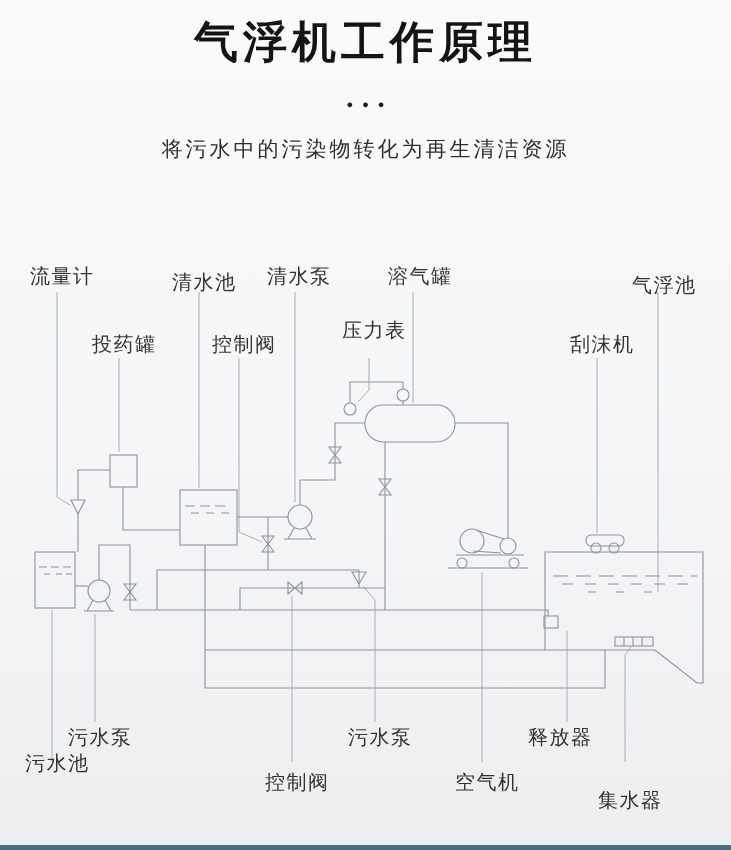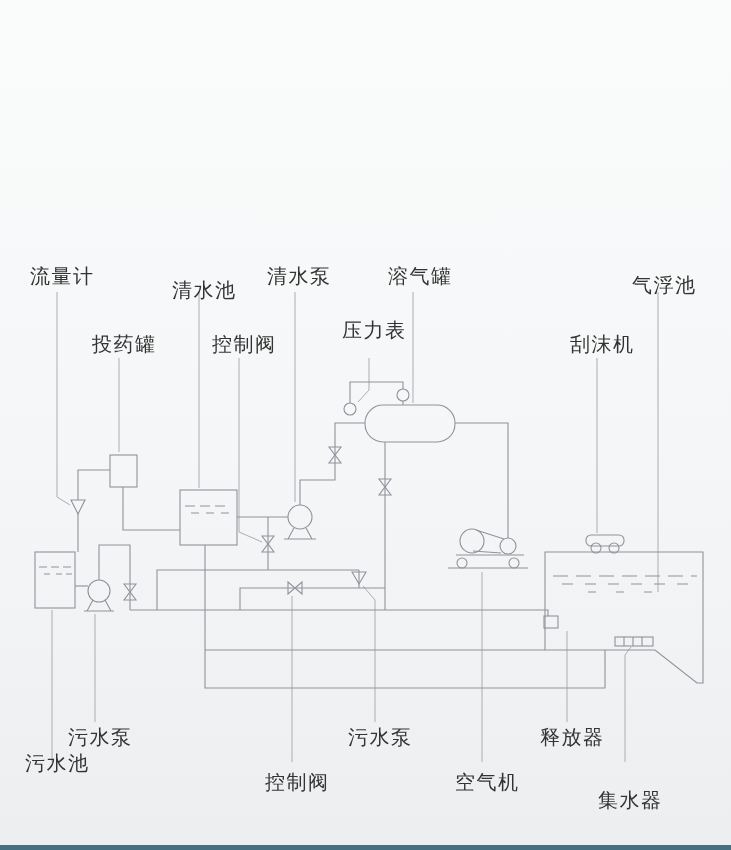--- a/index.html
+++ b/index.html
@@ -20,20 +20,25 @@
   .sym    { fill:none; stroke:var(--pipe,#8f939a); stroke-width:1.1; }
   .dash   { fill:none; stroke:var(--pipe,#8f939a); stroke-width:1; }
   .leader { fill:none; stroke:var(--leader,#aaaeb4); stroke-width:1; }
   .accent-bar { position:absolute; left:0; right:0; bottom:0; height:5px; background:var(--accent-bar,#45707f); }
 </style>
 </head>
 <body>
 
 <div class="page">
 
+  <div class="header">
+    <h1 class="title">气浮机工作原理</h1>
+    <div class="dots">●●●</div>
+    <div class="subtitle">将污水中的污染物转化为再生清洁资源</div>
+  </div>
 
   <svg class="diagram" viewBox="0 0 731 850" xmlns="http://www.w3.org/2000/svg">
 
     <g>
       <path class="leader" d="M57,292 V497 L70,505"></path>
       <path class="leader" d="M199,292 V488"></path>
       <path class="leader" d="M295,292 V502"></path>
       <path class="leader" d="M413,292 V403"></path>
       <path class="leader" d="M658,292 V592"></path>
       <path class="leader" d="M119,358 V452"></path>
@@ -132,30 +137,30 @@
     <rect class="sym" x="544" y="616" width="14" height="12"></rect>
 
     <g>
       <rect class="sym" x="615" y="637" width="38" height="9"></rect>
       <path class="sym" d="M624,637 V646 M633,637 V646 M642,637 V646"></path>
     </g>
 
   </svg>
 
   <span class="lbl" style="left:30px;top:263px">流量计</span>
-  <span class="lbl" style="left:172px;top:277px">清水池</span>
+  <span class="lbl" style="left:172px;top:269px">清水池</span>
   <span class="lbl" style="left:267px;top:263px">清水泵</span>
   <span class="lbl" style="left:388px;top:263px">溶气罐</span>
   <span class="lbl" style="left:632px;top:272px">气浮池</span>
   <span class="lbl" style="left:92px;top:331px">投药罐</span>
   <span class="lbl" style="left:212px;top:331px">控制阀</span>
   <span class="lbl" style="left:342px;top:317px">压力表</span>
   <span class="lbl" style="left:570px;top:331px">刮沫机</span>
   <span class="lbl" style="left:68px;top:724px">污水泵</span>
   <span class="lbl" style="left:25px;top:750px">污水池</span>
   <span class="lbl" style="left:265px;top:769px">控制阀</span>
   <span class="lbl" style="left:348px;top:724px">污水泵</span>
   <span class="lbl" style="left:455px;top:769px">空气机</span>
-  <span class="lbl" style="left:540px;top:724px">释放器</span>
+  <span class="lbl" style="left:528px;top:724px">释放器</span>
   <span class="lbl" style="left:598px;top:787px">集水器</span>
 
   <div class="accent-bar"></div>
 </div>
 
 </body></html>

